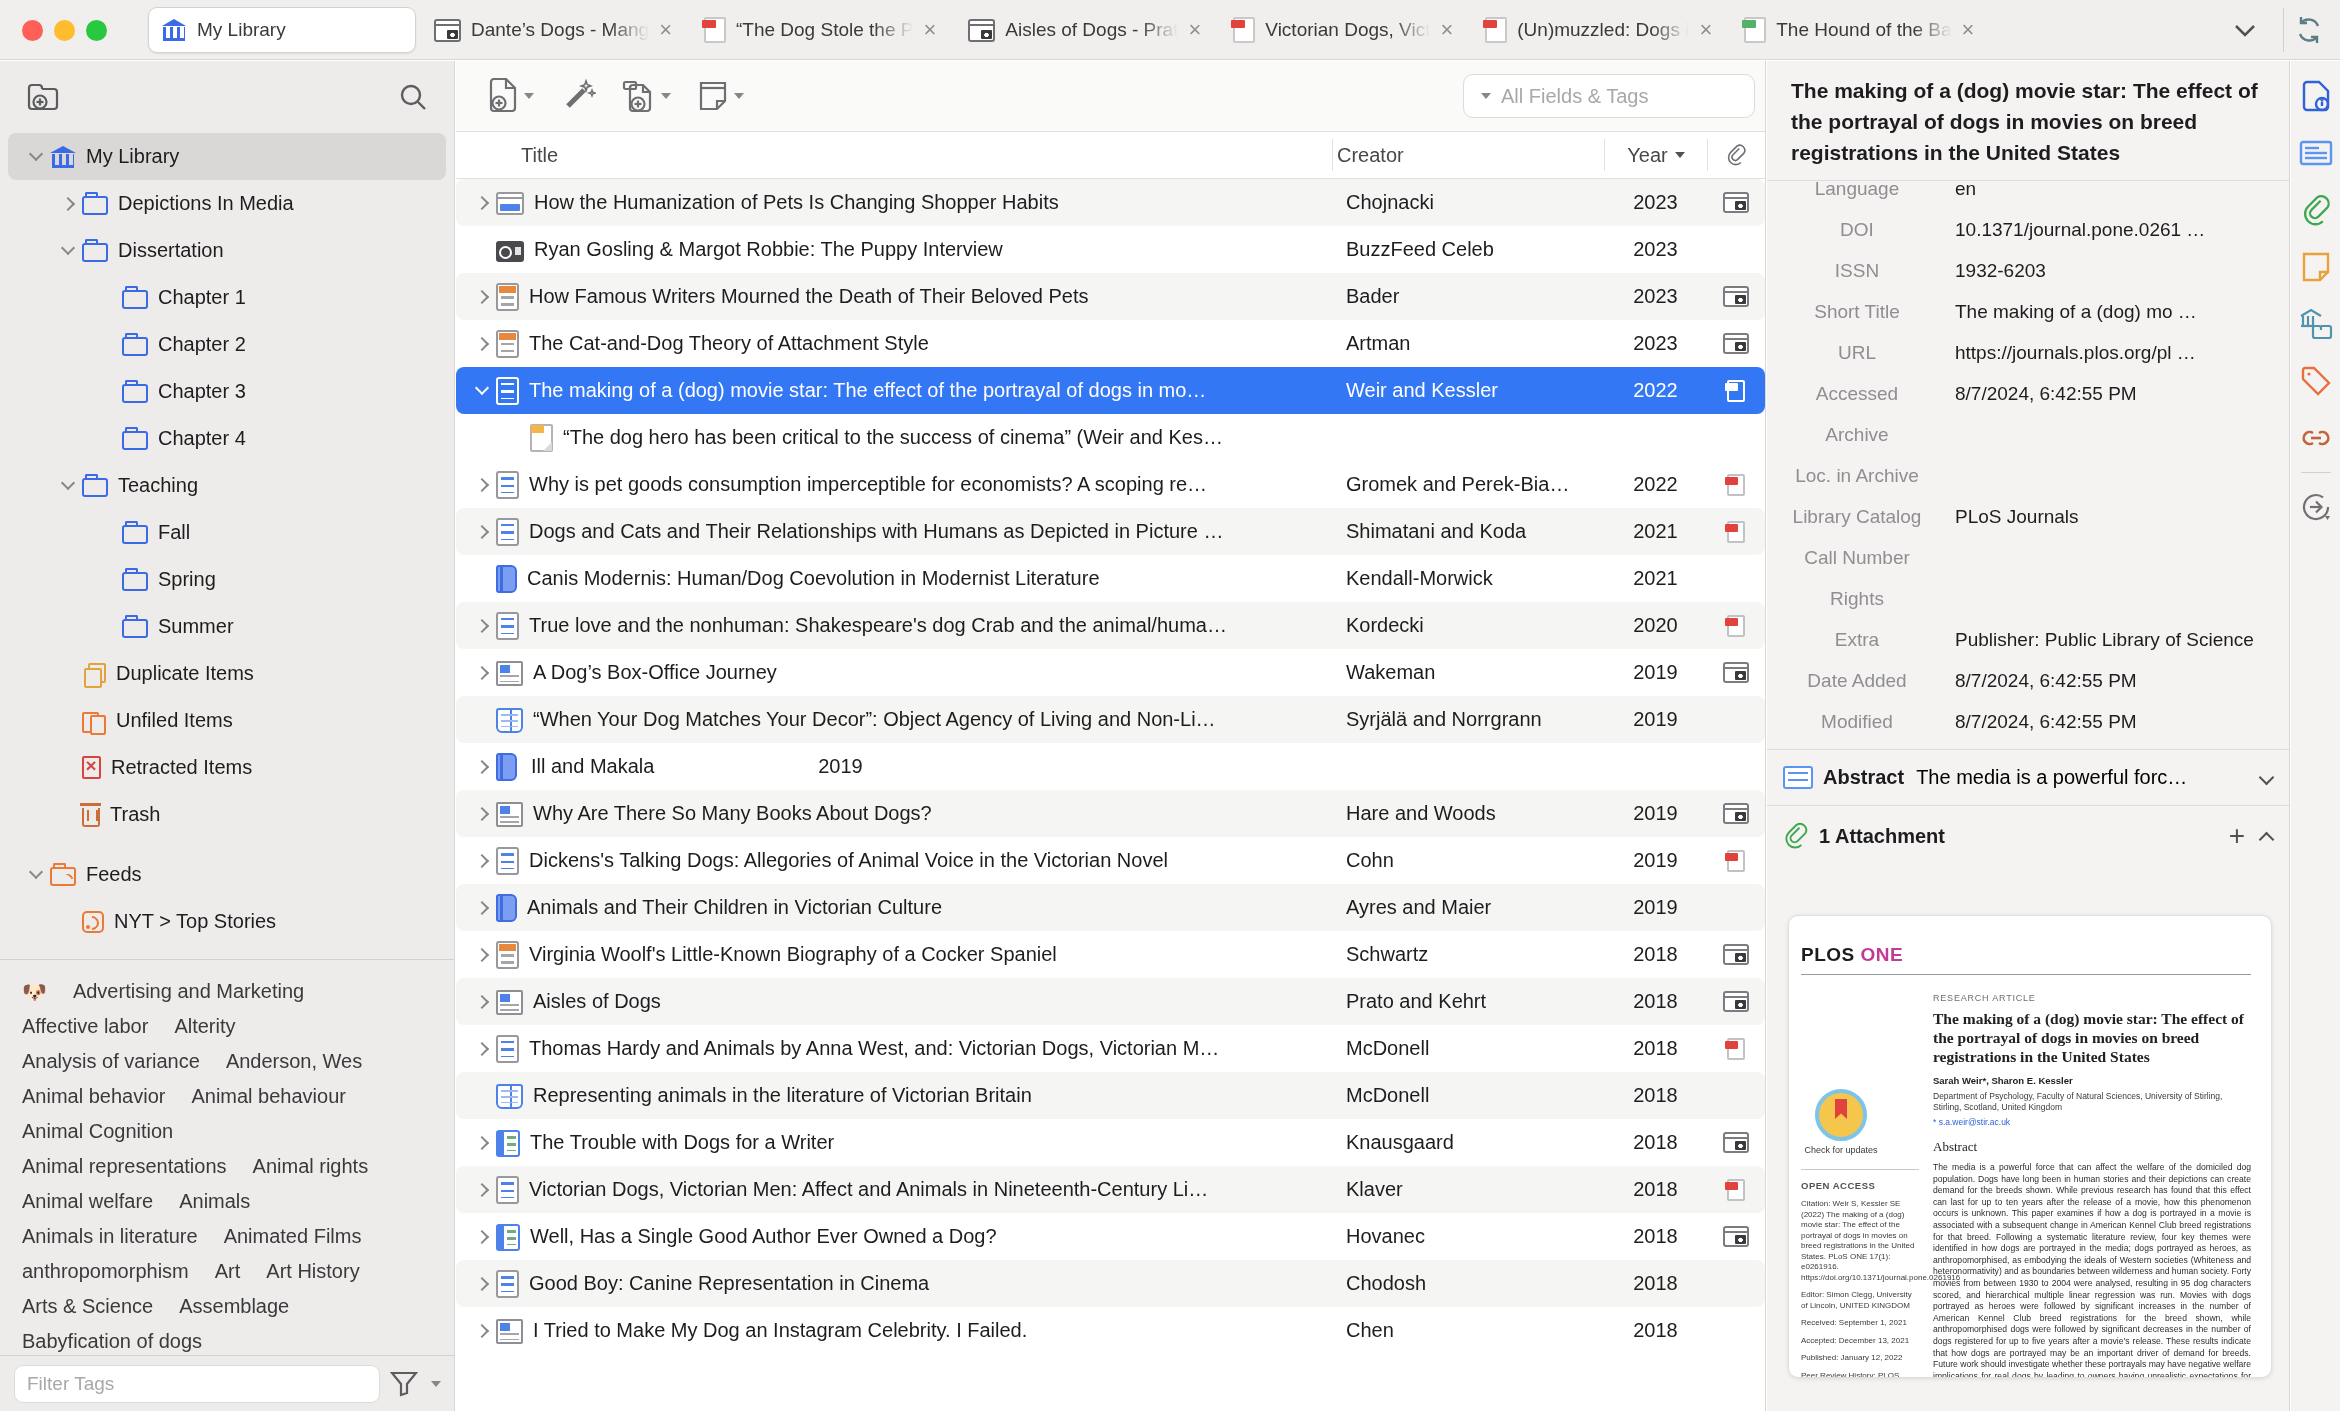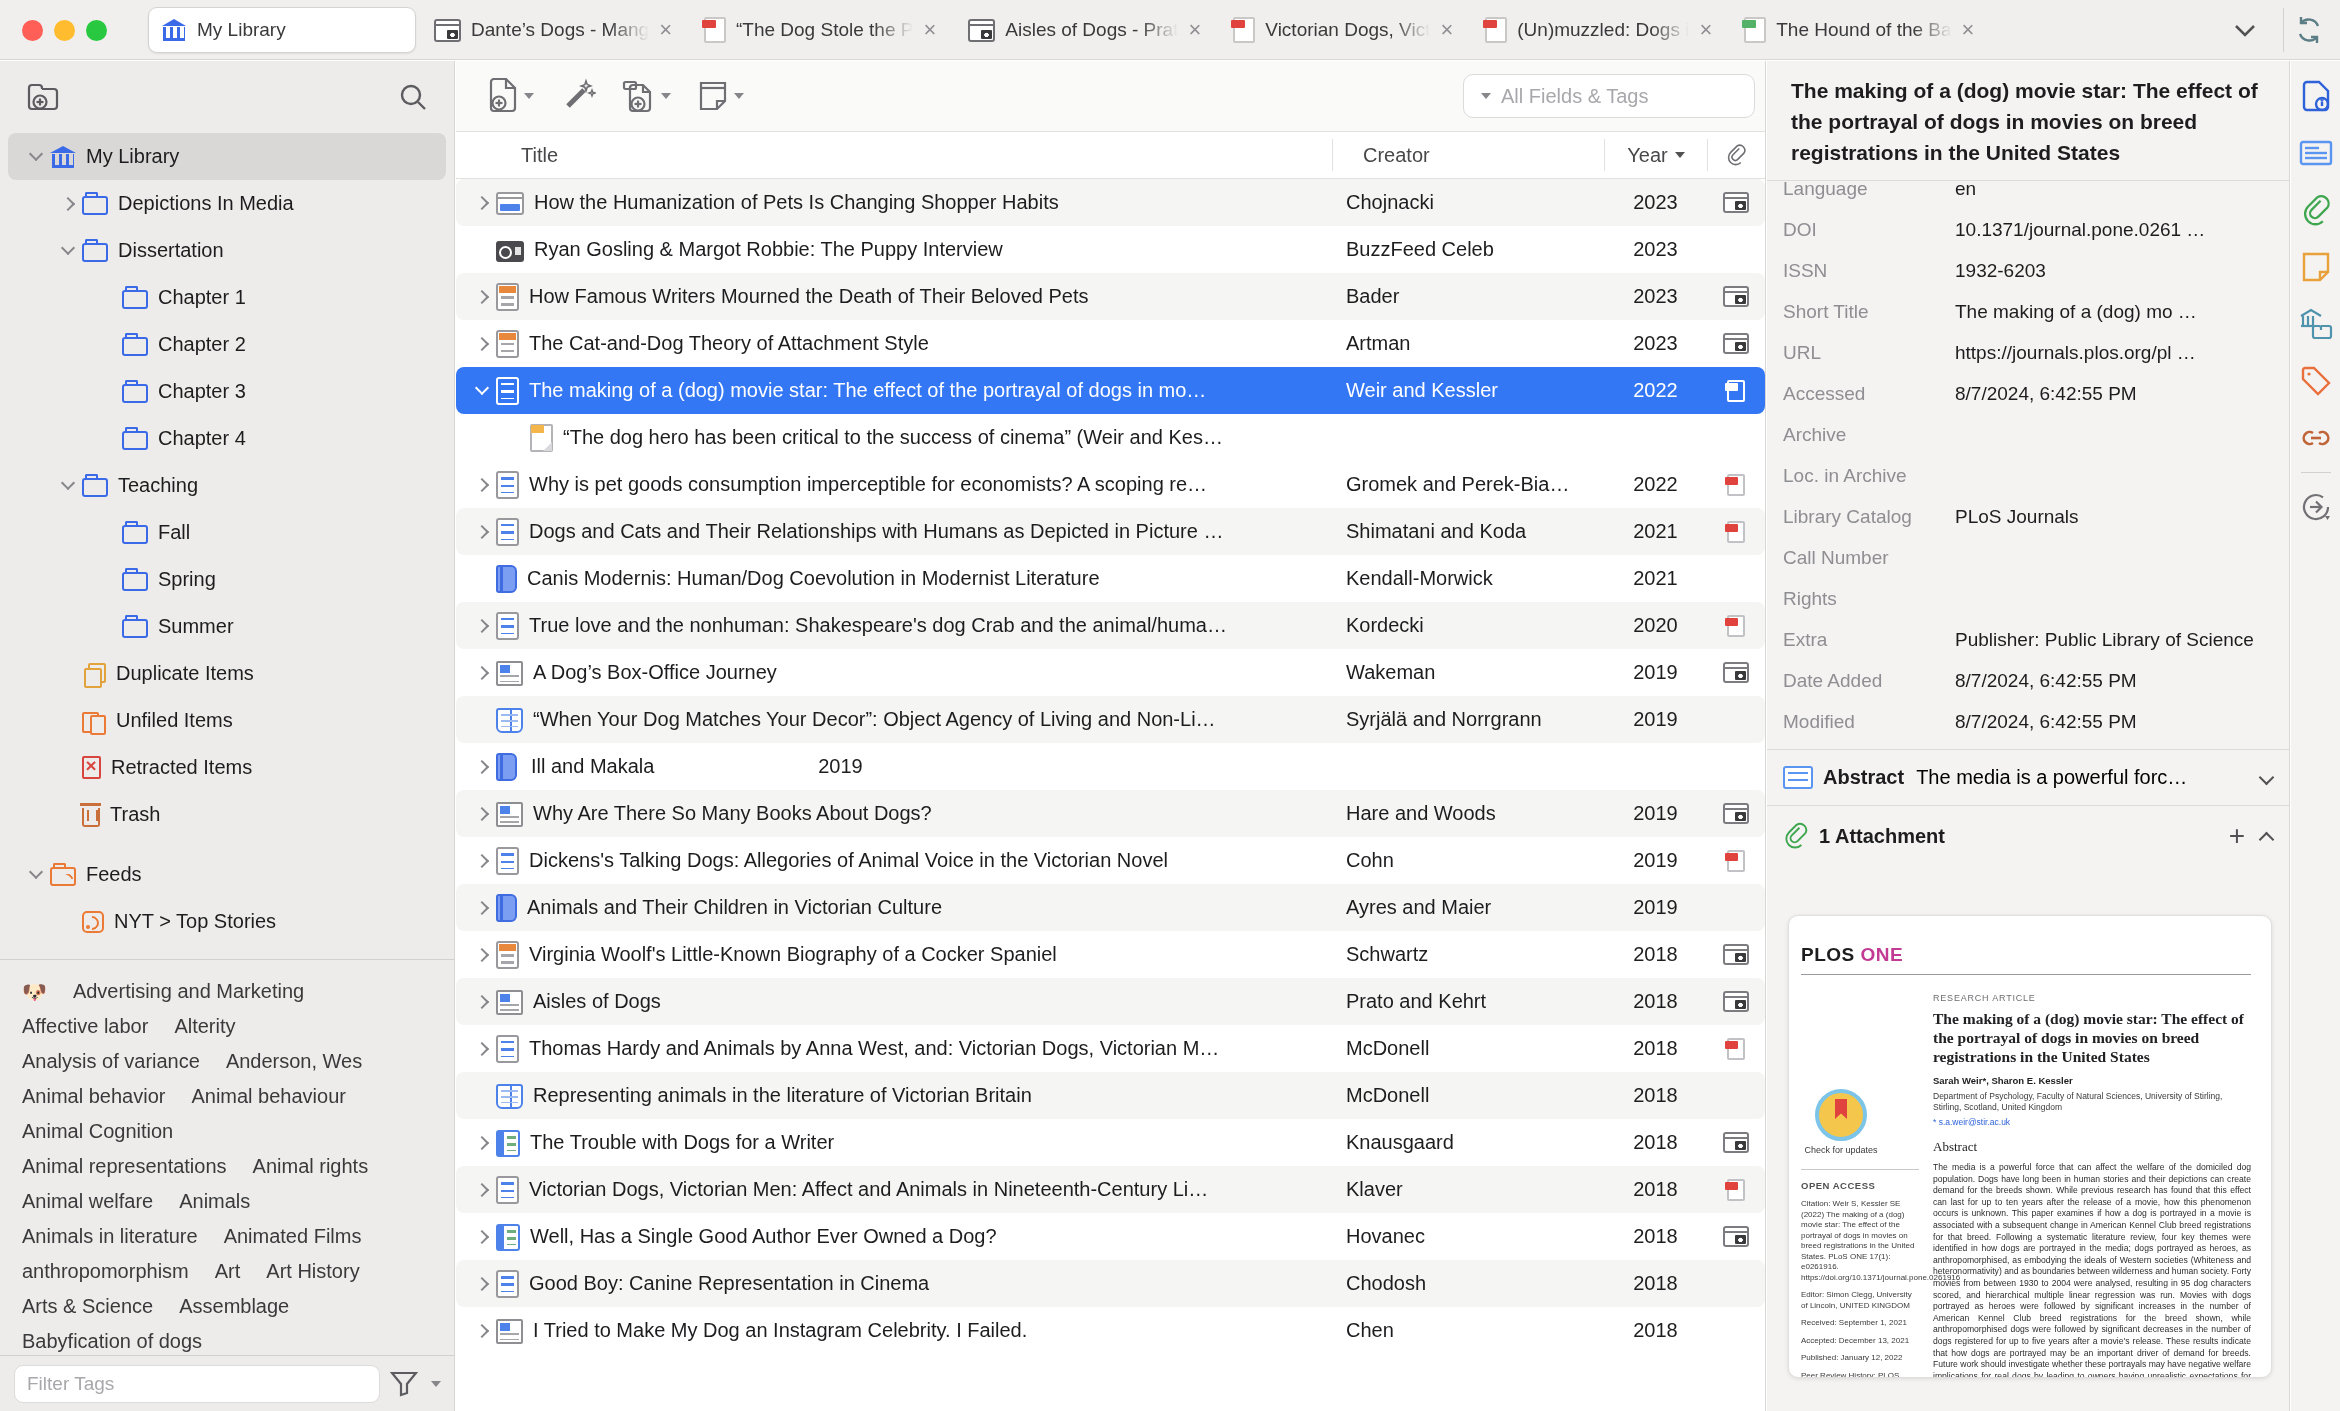--- a/index.html
+++ b/index.html
@@ -86,21 +86,21 @@
   
   .itemspane{position:absolute;left:456px;top:61px;width:1310px;height:1350px;background:#fff;border-right:1px solid #d8d7d5}
   .toolbar{height:71px;display:flex;align-items:center;padding-left:22px;gap:8px;border-bottom:1px solid #e2e1df;background:#fafaf9;position:relative}
   .tool-group{display:flex;align-items:center;gap:2px;padding:0 9px}
   .caret{width:0;height:0;border-left:5px solid transparent;border-right:5px solid transparent;border-top:6px solid #86868b;margin-left:3px}
   .searchbox{position:absolute;right:10px;top:13px;width:292px;height:44px;background:#fff;border:1px solid #dcdbd9;border-radius:10px;display:flex;align-items:center;padding:0 10px;gap:4px}
   .searchbox input{border:none;outline:none;flex:1;font-size:20px;color:#1d1d1f;background:transparent;margin-left:6px}
   .searchbox input::placeholder{color:#a8a8ac}
   .listhead{height:47px;display:flex;align-items:center;border-bottom:1px solid #e2e1df;font-size:20px;color:#48484a}
   .lh-title{flex:1;padding-left:65px}
-  .lh-creator{width:272px;border-left:1px solid #e2e1df;padding-left:30px;height:32px;display:flex;align-items:center}
+  .lh-creator{width:272px;border-left:1px solid #e2e1df;padding-left:4px;height:32px;display:flex;align-items:center}
   .lh-year{width:103px;border-left:1px solid #e2e1df;height:32px;display:flex;align-items:center;justify-content:center;gap:7px}
   .lh-clip{width:58px;border-left:1px solid #e2e1df;height:32px;display:flex;align-items:center;justify-content:center}
   .year-caret{width:0;height:0;border-left:5px solid transparent;border-right:5px solid transparent;border-top:6px solid #515154}
   .list{overflow:hidden;height:1231px}
   .irow{height:47px;display:flex;align-items:center;padding-left:14px;font-size:20px;border-radius:8px}
   .irow[data-variant~="alt"]{background:#f5f5f4}
   .irow[data-variant~="sel"]{background:#3477f5;color:#fff}
   .irow[data-variant~="child"]{padding-left:48px}
   .irow .exp{margin-right:2px}
   .ititle{flex:1;white-space:nowrap;overflow:hidden;margin-left:10px}
@@ -149,21 +149,21 @@
   .aicon[data-att="pdf"]::before{content:"";position:absolute;left:-4px;top:1px;width:13px;height:8px;background:#e0433d;border-radius:1px}
   .aicon[data-att="pdfsel"]{width:18px;height:22px;border:2px solid #fff;border-radius:2px}
   .aicon[data-att="pdfsel"]::before{content:"";position:absolute;left:-4px;top:1px;width:13px;height:8px;background:#fff;border-radius:1px}
 
   
   .details{position:absolute;left:1767px;top:61px;width:523px;height:1350px;background:#f4f3f1;border-right:1px solid #d8d7d5;overflow:hidden}
   .dtitle{padding:14px 24px 12px 24px;font-size:21px;font-weight:bold;line-height:31px;border-bottom:1px solid #dcdbd9}
   .fields{overflow:hidden;padding:0 16px}
   .frow{display:flex;padding:8.5px 0;font-size:19px}
   div.frow:first-of-type{margin-top:-12px}
-  .flabel{width:172px;flex:none;text-align:left;color:#8e8e93;padding-right:24px}
+  .flabel{width:172px;flex:none;text-align:center;color:#8e8e93;padding-right:24px}
   .fvalue{flex:1;color:#1d1d1f;min-height:24px}
   .sect-divider{height:1px;background:#dcdbd9;margin:6px 0}
   .sectrow{display:flex;align-items:center;padding:10px 16px;font-size:20px}
   .sect-label{font-weight:bold;margin:0 12px 0 10px}
   .sect-preview{color:#000000;flex:1;white-space:nowrap;overflow:hidden}
   .chev{width:14px;height:14px;position:relative;flex:none}
   .chev::before{content:"";position:absolute;left:2px;top:1px;width:9px;height:9px;border-right:2.5px solid #515154;border-bottom:2.5px solid #515154;transform:rotate(45deg)}
   .chev.up::before{transform:rotate(-135deg);top:5px}
   .plus{font-size:28px;color:#515154;font-weight:300;margin-right:14px;line-height:20px}
   .abicon{width:30px;height:23px;border:2px solid #5b95f2;border-radius:3px;position:relative;flex:none;background:#fff}

